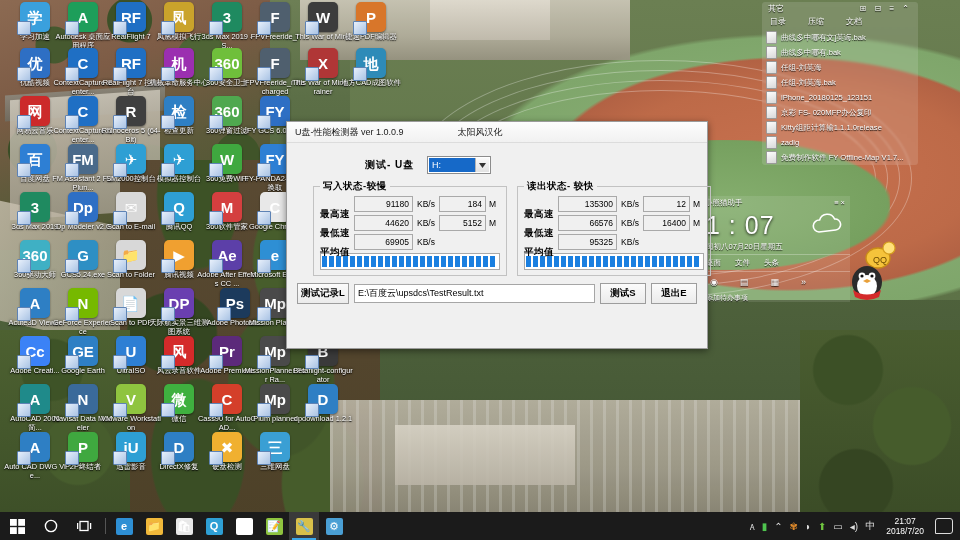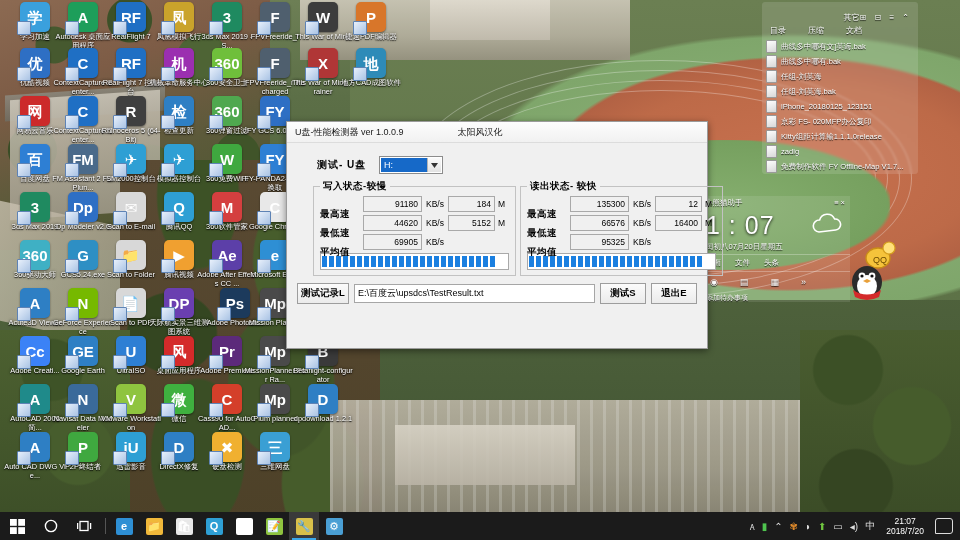--- a/index.html
+++ b/index.html
@@ -89,22 +89,22 @@
   .desk-icon .lbl{
     margin-top:1px;font-size:7.4px;line-height:8.6px;color:#fff;
     text-shadow:0 1px 1px rgba(0,0,0,.95),0 0 3px rgba(0,0,0,.8);
     word-break:break-all;
   }
 
   
   #file-widget{position:absolute;left:762px;top:2px;width:156px;
     background:rgba(255,255,255,.13);border-radius:3px;
     backdrop-filter:blur(1px);}
-  #file-widget .fw-top{display:flex;justify-content:flex-end;align-items:center;
-    padding:10px 6px 1px 6px;}
+  #file-widget .fw-top{display:flex;justify-content:space-between;align-items:center;
+    padding:1px 6px 1px 6px;}
   #file-widget .fw-title{font-size:8px;color:#fff;text-shadow:0 1px 1px rgba(0,0,0,.9);}
   #file-widget .fw-icons{font-size:8px;color:#fff;letter-spacing:3px;text-shadow:0 1px 1px rgba(0,0,0,.9);}
   #file-widget .fw-tabs{display:flex;gap:22px;padding:1px 8px 3px 8px;}
   #file-widget .fw-tab{font-size:8px;color:#fff;text-shadow:0 1px 1px rgba(0,0,0,.9);}
   #file-widget .fw-row{display:flex;align-items:center;gap:4px;padding:1px 4px;}
   #file-widget .fw-ico{width:9px;height:11px;flex:0 0 auto;border-radius:1px;
     background:linear-gradient(160deg,#fdfdfd,#d8d8d8);border:1px solid #9a9a9a;}
   #file-widget .fw-name{font-size:7.6px;color:#fff;white-space:nowrap;overflow:hidden;
     text-shadow:0 1px 1px rgba(0,0,0,.95);}
 
@@ -136,38 +136,38 @@
     box-shadow:0 2px 7px rgba(0,0,0,.45);
     font-family:"Liberation Sans","DejaVu Sans",sans-serif;
   }
   #title-bar{height:20px;background:linear-gradient(180deg,#fdfdfd,#f1f1f1);
     border-bottom:1px solid #dcdcdc;display:flex;align-items:center;}
   #title-bar .t1{font-size:9px;color:#1a1a1a;margin-left:8px;}
   #title-bar .t2{font-size:9px;color:#1a1a1a;margin-left:54px;}
   .win-body{padding:6px 10px 0 10px;}
 
   .row-drive{display:flex;align-items:center;margin:7px 0 6px 20px;}
-  .row-drive .lab{font-size:10px;font-weight:bold;color:#000;width:62px;letter-spacing:1px;}
+  .row-drive .lab{font-size:10px;font-weight:bold;color:#000;width:62px;letter-spacing:1px;margin-left:48px;}
   .combo{width:62px;height:16px;border:1px solid #8c8c8c;background:#fff;
     display:flex;align-items:center;position:relative;}
   .combo .val{flex:1;height:14px;background:#1669c8;color:#fff;font-size:9px;
     display:flex;align-items:center;padding-left:3px;margin:1px 0 1px 1px;}
   .combo .arrow{width:13px;height:14px;background:linear-gradient(180deg,#fafafa,#e2e2e2);
     border-left:1px solid #b4b4b4;display:flex;align-items:center;justify-content:center;margin:1px 1px 1px 0;}
   .combo .arrow svg{display:block;}
 
-  .panels{display:flex;gap:4px;padding-left:16px;}
+  .panels{display:flex;gap:10px;padding-left:16px;}
   fieldset.group{border:1px solid #c2c2c2;margin:0;padding:3px 6px 5px 6px;flex:1;}
   fieldset.group legend{font-size:9.5px;font-weight:bold;color:#000;padding:0 3px;letter-spacing:.5px;}
   .stat-row{display:flex;align-items:center;margin-bottom:4px;height:15px;}
   .stat-row .k{font-size:9.5px;font-weight:bold;color:#000;width:34px;letter-spacing:.5px;margin-top:22px;}
   .fld{height:14px;border:1px solid #a9a9a9;background:#f0f0f0;
     font-size:8.5px;color:#000;display:flex;align-items:center;justify-content:flex-end;
     padding-right:3px;}
-  .fld.w1{width:54px;margin-left:9px;}
+  .fld.w1{width:54px;}
   .fld.w2{width:42px;}
   .unit{font-size:8.5px;color:#000;margin:0 4px;}
   .unit.m{margin-left:3px;}
   .pbar{height:13px;border:1px solid #a9a9a9;background:#fff;margin-top:3px;
     display:flex;align-items:center;padding:1px;overflow:hidden;}
   .pbar .blk{height:11px;background:#1a7fe0;margin-right:1.6px;flex:0 0 auto;}
 
   .bottom{display:flex;align-items:center;margin-top:7px;gap:5px;}
   .btn{border:1px solid #9d9d9d;background:linear-gradient(180deg,#fbfbfb,#ebebeb);
     font-size:9.5px;color:#000;font-weight:bold;display:flex;align-items:center;
@@ -407,21 +407,21 @@
     <div class="desk-icon" style="left: 52px; top: 336px;">
       <div class="glyph" style="background: rgb(46, 127, 196);">GE</div>
       <div class="lbl">Google Earth</div>
     </div>
     <div class="desk-icon" style="left: 100px; top: 336px;">
       <div class="glyph" style="background: rgb(46, 127, 212);">U</div>
       <div class="lbl">UltraISO</div>
     </div>
     <div class="desk-icon" style="left: 148px; top: 336px;">
       <div class="glyph" style="background: rgb(212, 42, 42);">风</div>
-      <div class="lbl">桌面应用程序</div>
+      <div class="lbl">风云录音软件</div>
     </div>
     <div class="desk-icon" style="left: 196px; top: 336px;">
       <div class="glyph" style="background: rgb(92, 42, 122);">Pr</div>
       <div class="lbl">Adobe Premiere</div>
     </div>
     <div class="desk-icon" style="left: 244px; top: 336px;">
       <div class="glyph" style="background: rgb(74, 74, 74);">Mp</div>
       <div class="lbl">MissionPlanner For Ra...</div>
     </div>
     <div class="desk-icon" style="left: 292px; top: 336px;">

